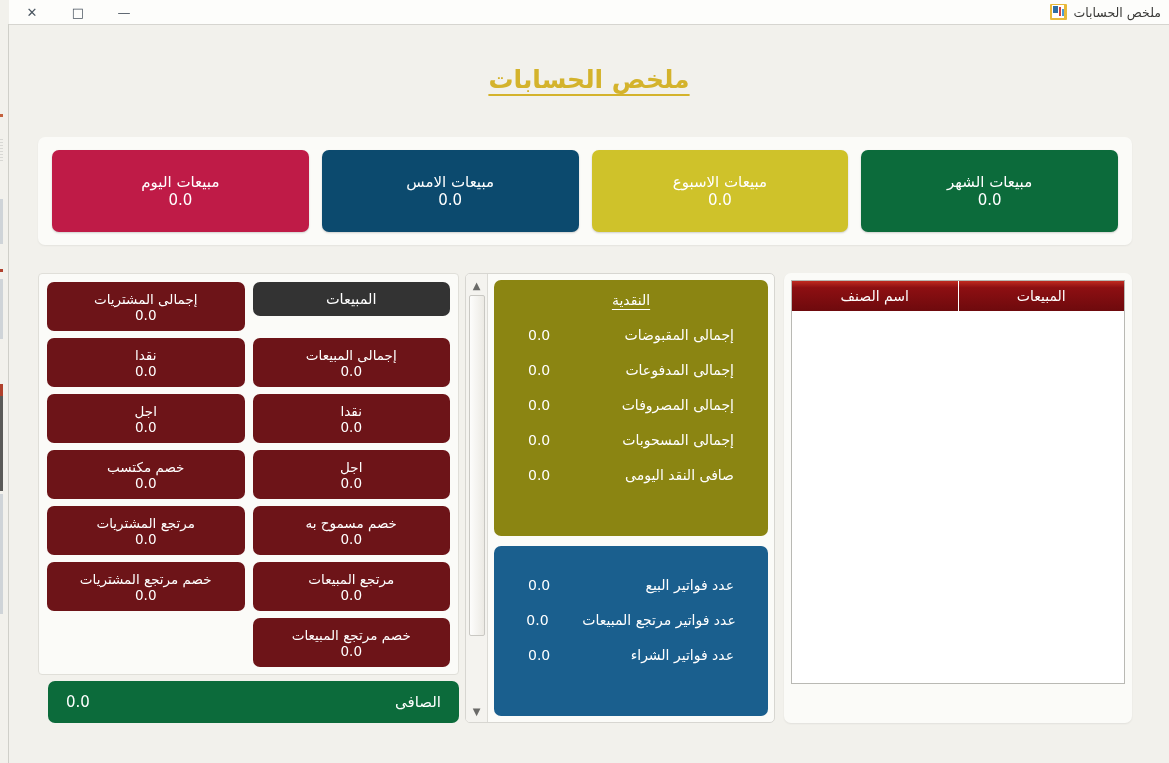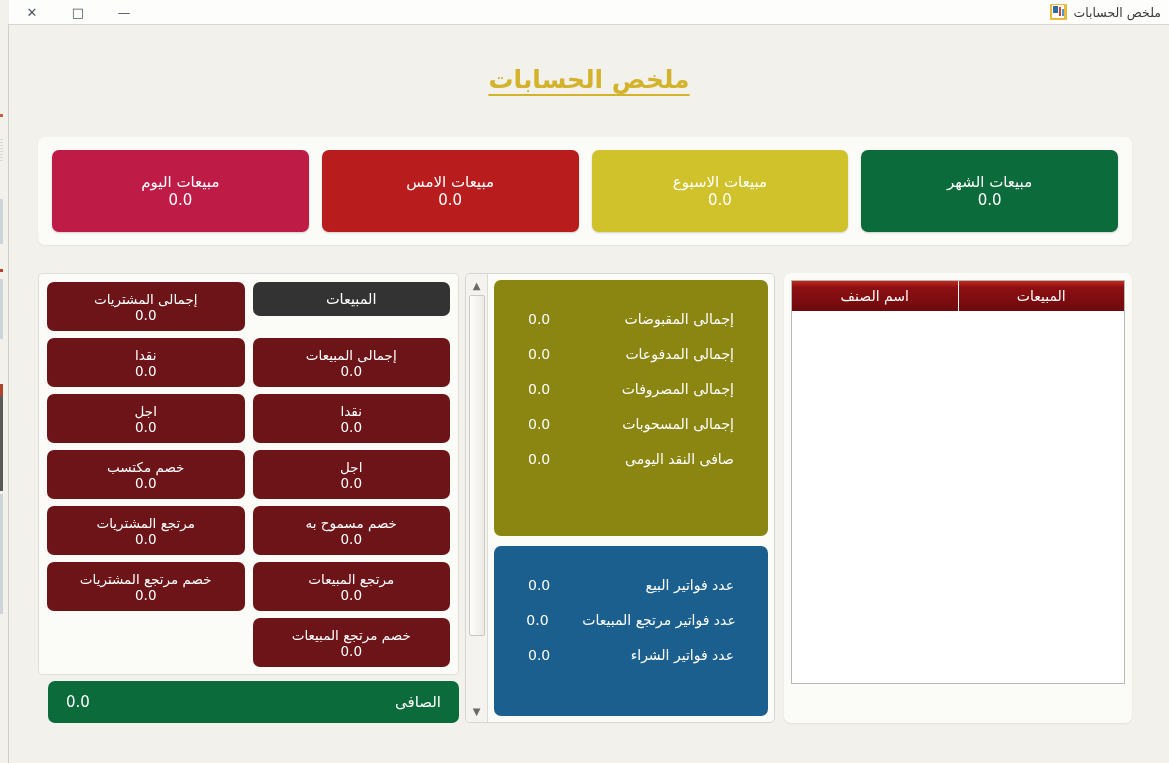--- a/index.html
+++ b/index.html
@@ -200,21 +200,21 @@
 
     <div class="kpi-wrap">
       <div class="kpi" style="background:#0c6b3b">
         <span class="k-label">مبيعات الشهر</span>
         <span class="k-value">0.0</span>
       </div>
       <div class="kpi" style="background:#cfc22a">
         <span class="k-label">مبيعات الاسبوع</span>
         <span class="k-value">0.0</span>
       </div>
-      <div class="kpi" style="background:#b91c1c">
+      <div class="kpi" style="background:#0c4a6e">
         <span class="k-label">مبيعات الامس</span>
         <span class="k-value">0.0</span>
       </div>
       <div class="kpi" style="background:#bf1b47">
         <span class="k-label">مبيعات اليوم</span>
         <span class="k-value">0.0</span>
       </div>
     </div>
 
     <div class="body-row">
@@ -233,20 +233,21 @@
         <div class="scrollbar">
           <div class="sb-arrow">▲</div>
           <div class="sb-track">
             <div class="sb-thumb"></div>
           </div>
           <div class="sb-arrow">▼</div>
         </div>
         <div class="mid-content">
 
           <div class="mid-card cash">
+            <h3>النقدية</h3>
             <div class="mid-row">
               <span class="m-label">إجمالى المقبوضات</span>
               <span class="m-value">0.0</span>
             </div>
             <div class="mid-row">
               <span class="m-label">إجمالى المدفوعات</span>
               <span class="m-value">0.0</span>
             </div>
             <div class="mid-row">
               <span class="m-label">إجمالى المصروفات</span>

